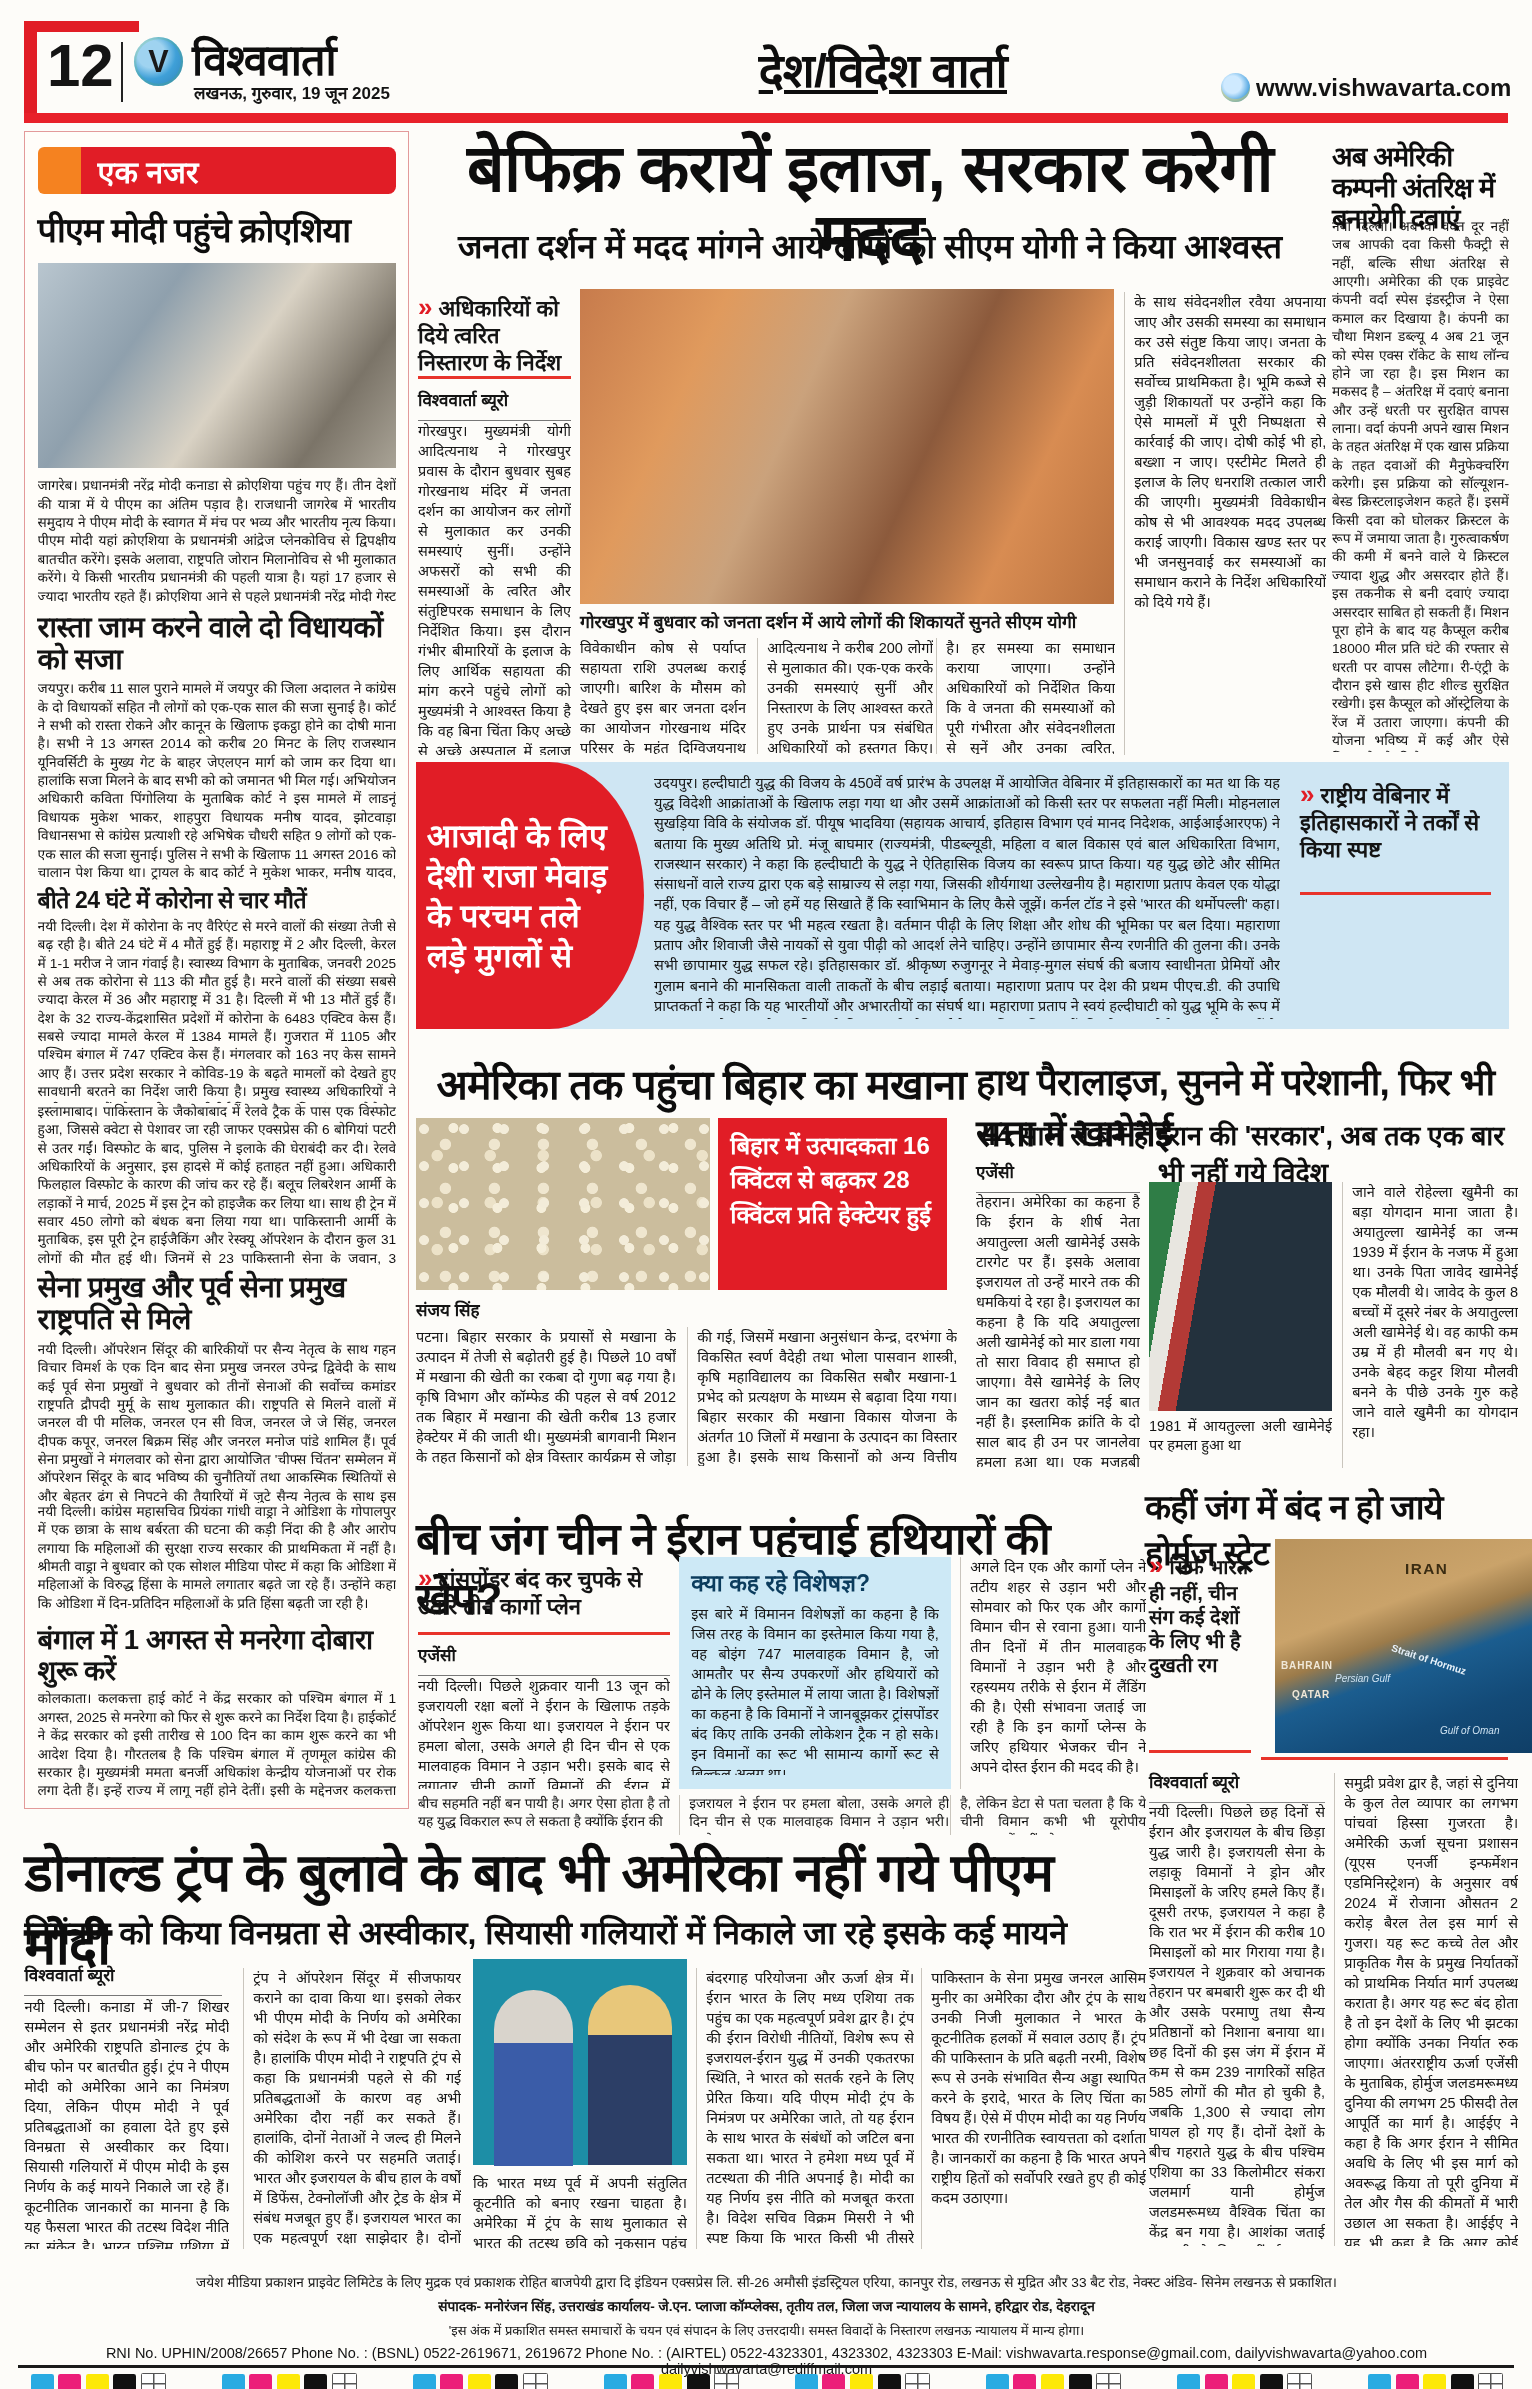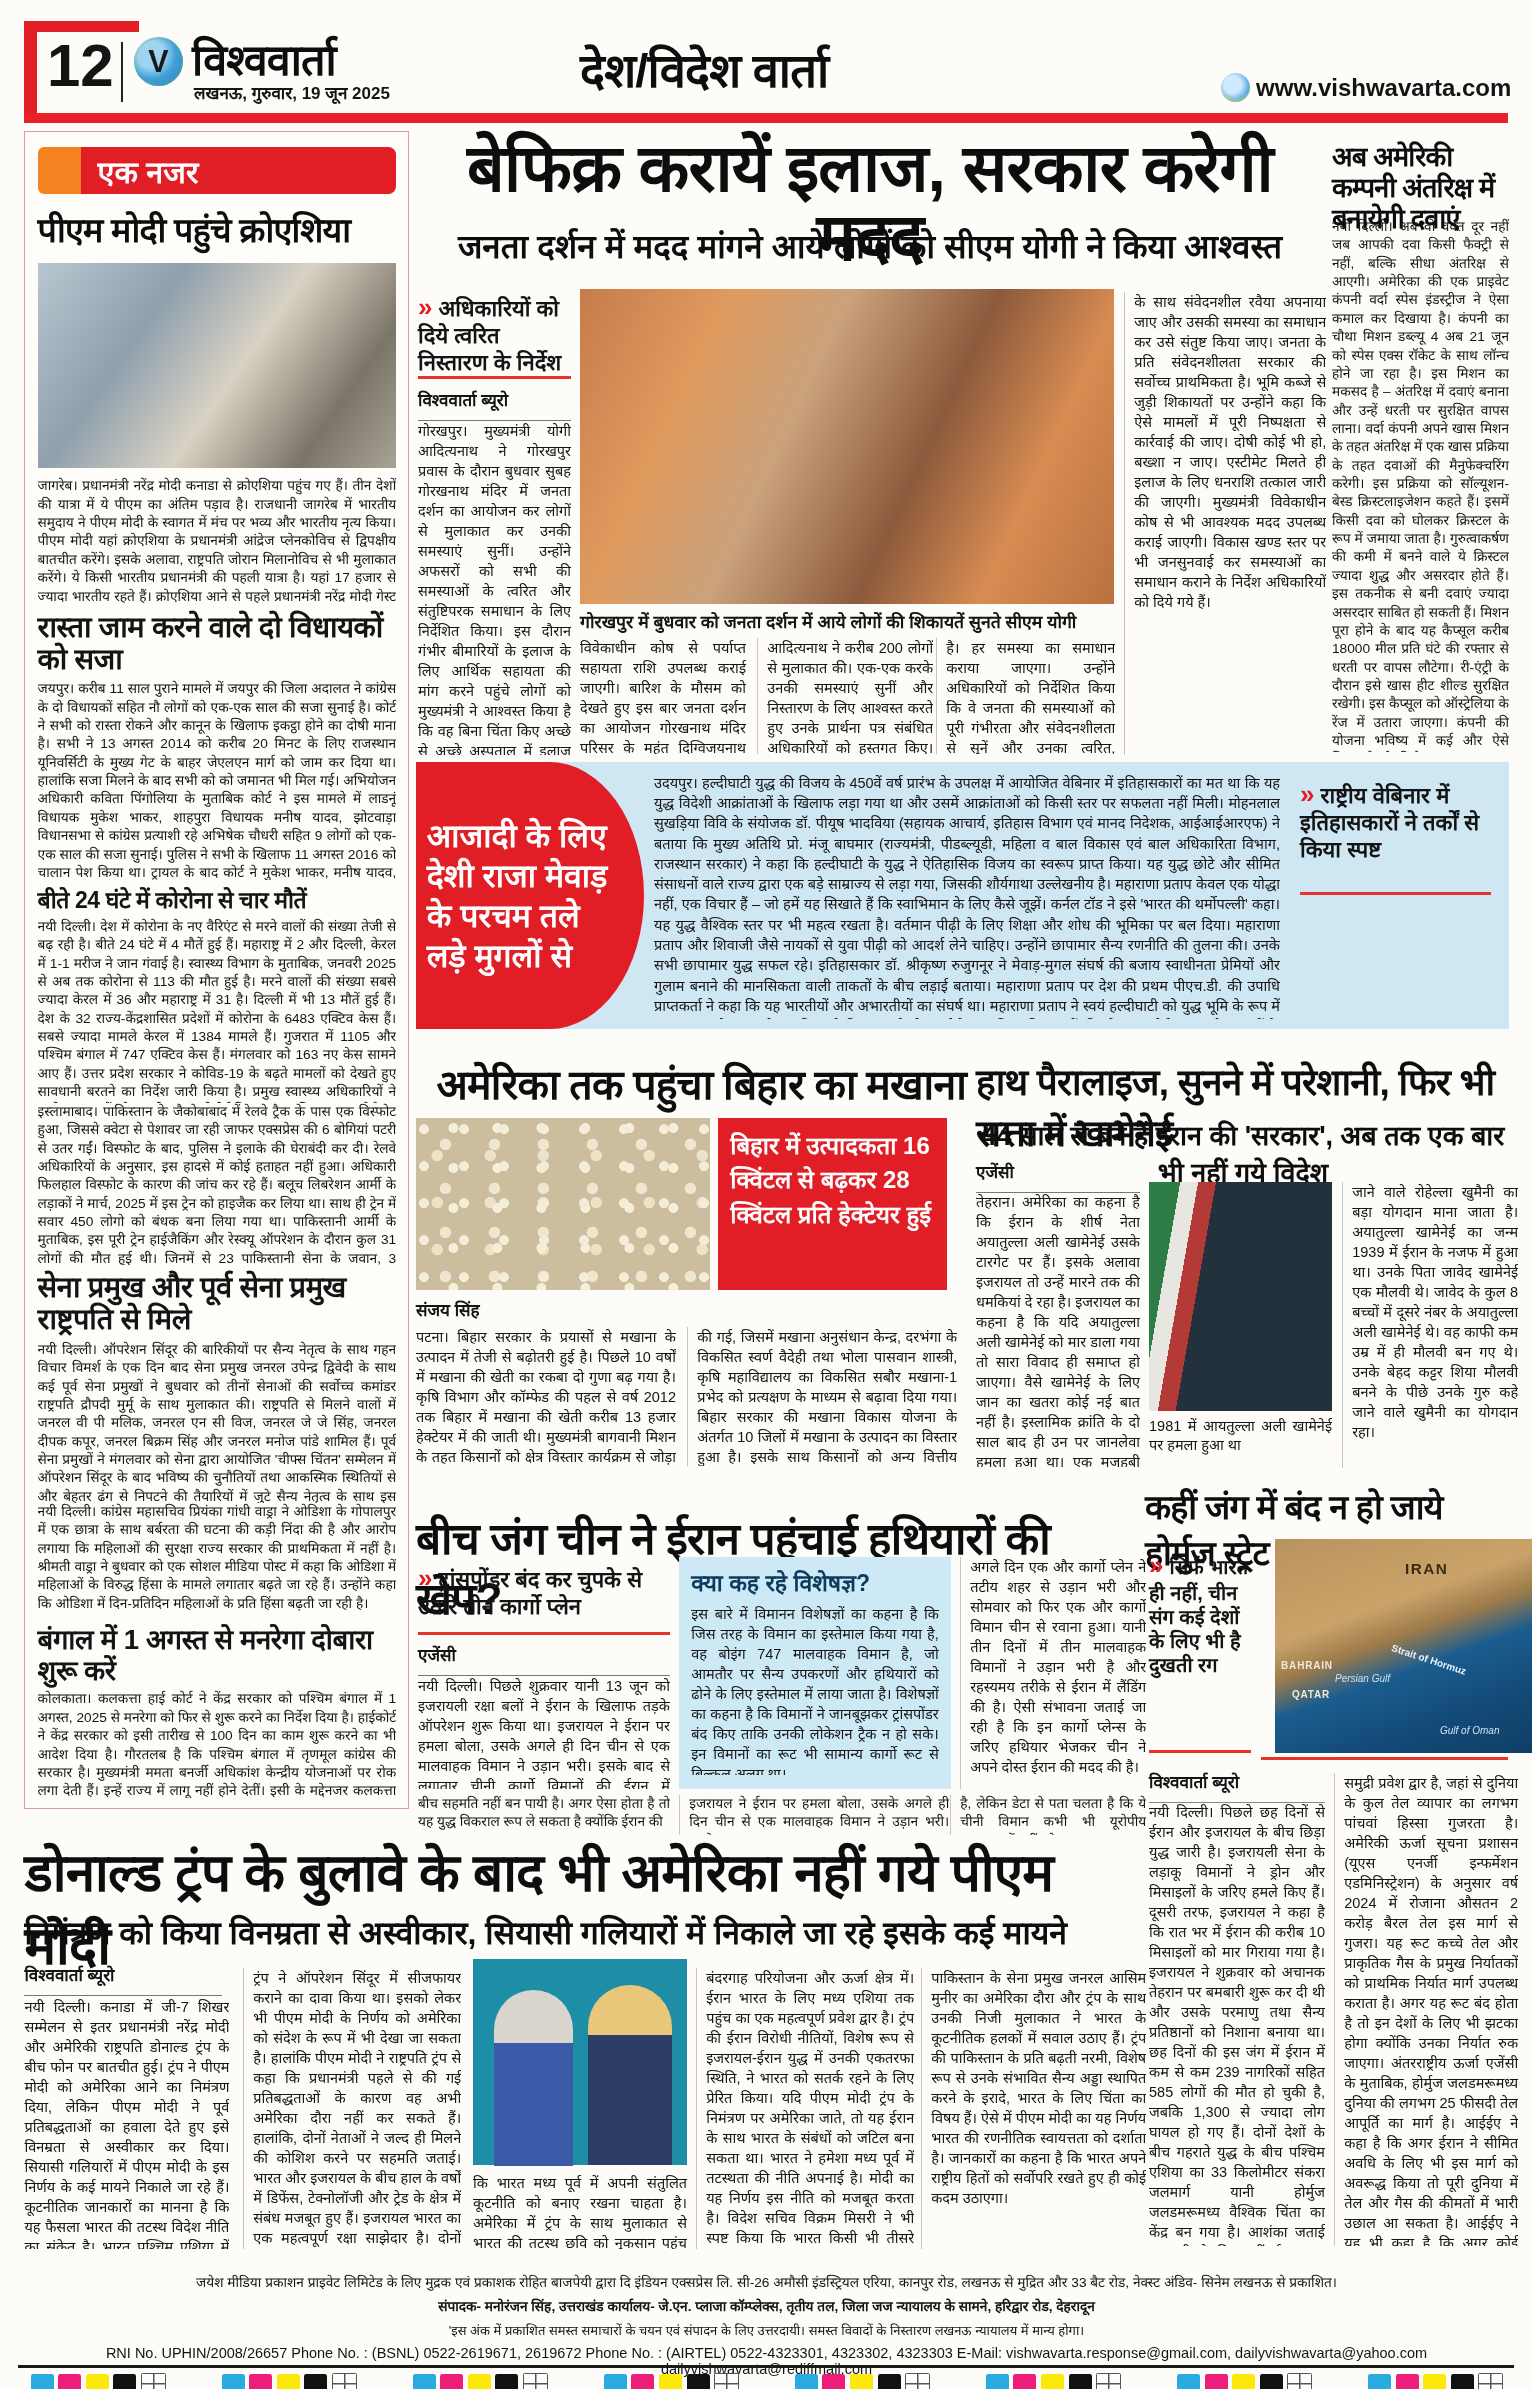--- a/index.html
+++ b/index.html
@@ -41,21 +41,21 @@
   <div class="abs red" style="left:24.4px;top:21.4px;width:115px;height:10.7px;"></div>
   <div class="abs b" style="left:47px;top:30.5px;font-size:60px;">12</div>
   <div class="abs" style="left:121px;top:42px;width:2.3px;height:60px;background:#222;"></div>
   <div class="abs" style="left:134px;top:37px;width:49px;height:49px;border-radius:50%;
        background:radial-gradient(circle at 35% 35%,#9fd3f0 0 30%,#3fa0d8 55%,#2e7fb5 100%);
        display:flex;align-items:center;justify-content:center;box-shadow:inset 0 0 0 2.3px #5fb85c33;">
      <span class="b" style="font-size:30.5px;color:#1a1a1a;">V</span>
   </div>
   <div class="abs hl" style="left:192px;top:29px;font-size:43px;">विश्ववार्ता</div>
   <div class="abs b" style="left:194px;top:81px;font-size:17px;">लखनऊ,   गुरुवार, 19 जून 2025</div>
-  <div class="abs hl" style="left:580px;top:37px;width:427px;text-align:left;font-size:47px;">देश/विदेश वार्ता</div>
+  <div class="abs hl" style="left:580px;top:37px;width:427px;text-align:right;font-size:47px;text-decoration:underline;">देश/विदेश वार्ता</div>
   <div class="abs" style="left:1221px;top:73px;display:flex;align-items:center;gap:6.1px;">
      <span style="width:29px;height:29px;border-radius:50%;display:inline-block;
            background:radial-gradient(circle at 40% 40%,#cfeaff 0 35%,#4da4e0 70%,#2f7fc0 100%);
            box-shadow:inset 0 -3.1px 0 #f5d34266;"></span>
      <span class="b" style="font-size:24px;">www.vishwavarta.com</span>
   </div>
   <div class="abs" style="left:24.4px;top:113px;width:1484px;height:10px;background:#e8212a;"></div>
 
   <div class="abs" style="left:24.4px;top:131px;width:383px;height:1676px;border:1.5px solid #e39a9a;background:#fffdf9;">
     <div style="margin:15.3px 12.2px 0 12.2px;height:47px;display:flex;align-items:stretch;">

